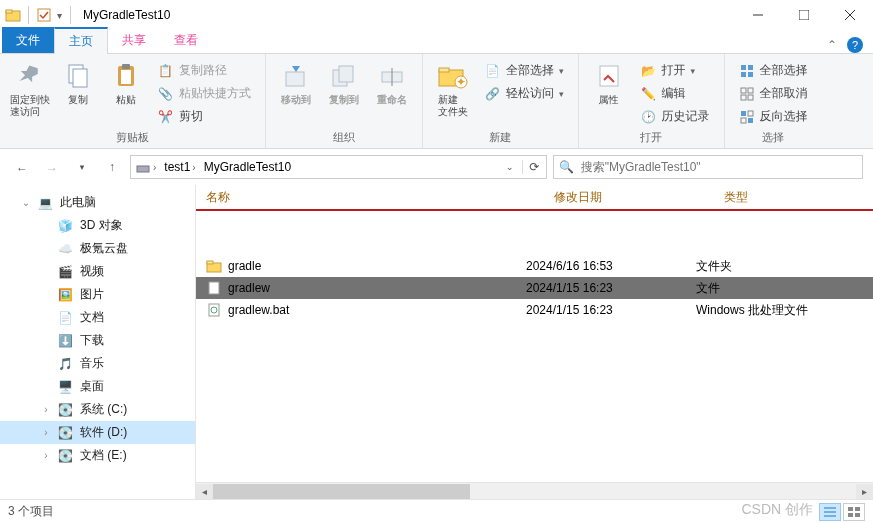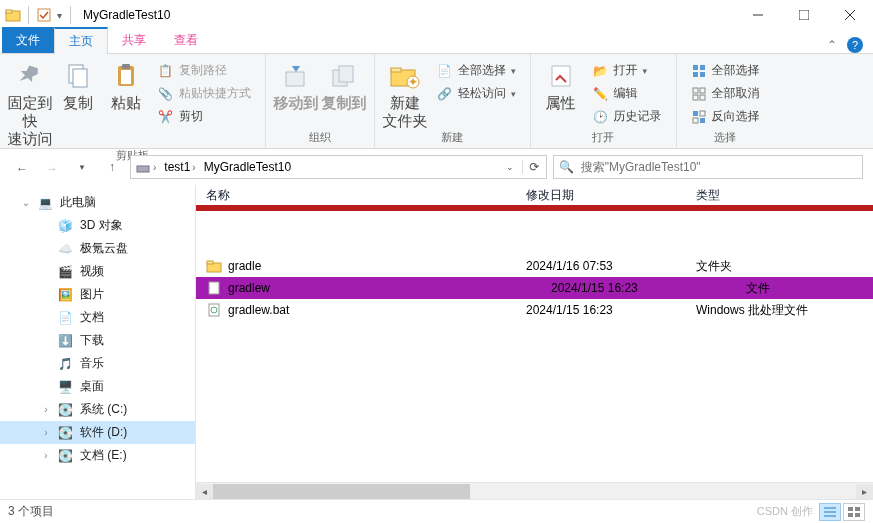--- a/index.html
+++ b/index.html
@@ -25,21 +25,21 @@
 .tabbar .right .chev { color:#777;}
 .tabbar .right .help { width:16px; height:16px; background:#1979ca; border-radius:50%; color:#fff; display:flex; align-items:center; justify-content:center; font-size:11px;}
 
 
 .ribbon { height: 95px; background: #f5f6f7; border-bottom: 1px solid #d9d9d9; display: flex; }
 .rgroup { border-right: 1px solid #e1e1e1; display: flex; flex-direction: column; }
 .rgroup .body { flex: 1; display: flex; align-items: flex-start; padding: 4px 6px 0; }
 .rgroup .label { text-align: center; font-size: 11px; color: #666; padding-bottom: 3px; }
 .rbtn-lg { display: flex; flex-direction: column; align-items: center; width: 48px; padding-top: 2px; gap:2px;}
 .rbtn-lg .ico { width: 32px; height: 32px; display:flex; align-items:center; justify-content:center;}
-.rbtn-lg .txt { font-size: 15px; color: #444; text-align: center; line-height: 1.2; }
+.rbtn-lg .txt { font-size: 10px; color: #444; line-height: 1.2; }
 .rbtn-lg.disabled .txt { color: #a0a0a0; font-weight: bold; }
 .rbtn-sm { display: flex; align-items: center; gap: 5px; padding: 2px 4px; font-size: 11px; color: #444; white-space: nowrap;}
 .rbtn-sm.disabled { color: #a0a0a0; }
 .rcol { display: flex; flex-direction: column; gap: 2px; padding:2px 4px;}
 .ico-sm{width:16px; height:16px; display:flex; align-items:center; justify-content:center;}
 
 
 .addressrow { height: 36px; display: flex; align-items: center; padding: 0 10px; gap: 6px; }
 .navbtn { width: 24px; height: 24px; display: flex; align-items:center; justify-content:center; color:#555;}
 .navbtn.disabled{color:#bbb;}
@@ -54,38 +54,38 @@
 
 .content { flex: 1; display: flex; min-height:0;}
 .navpane { width: 196px; border-right: 1px solid #e5e5e5; overflow-y:auto; padding-top:6px;}
 .navitem { display:flex; align-items:center; gap:6px; padding: 3px 0 3px 20px; font-size:12px; color:#222;}
 .navitem.child{ padding-left: 40px;}
 .navitem.selected{ background:#cce8ff;}
 .navitem .exp{width:12px; display:inline-flex; justify-content:center; color:#888; font-size:10px;}
 .navico{width:16px; height:16px; display:flex; align-items:center; justify-content:center;}
 
 .filepane { flex:1; display:flex; flex-direction:column; min-width:0;}
-.colheaders { height:26px; border-bottom: 6px solid #b91c1c; display:flex; align-items:center; color:#0f172a; padding-left:10px;justify-content:flex-end;}
+.colheaders { height:26px; border-bottom: 2px solid #b91c1c; display:flex; align-items:center; color:#a16207; padding-left:10px;justify-content:flex-end;}
 .col-name{width:320px;}
-.col-date{width:170px;}
+.col-date{width:170px;margin-left:28px;}
 .col-type{flex:1;font-family:Liberation Serif, serif;}
 .filelist{flex:1; overflow:auto;margin-top:44px;}
 .filerow{display:flex; align-items:center; padding:2px 0 2px 10px; height:22px;}
-.filerow.selected{background:#a21caf;gap:25px;}
+.filerow.selected{background:#737373;}
 .filerow .cell-name{width:320px; display:flex; align-items:center; gap:6px;}
 .filerow .cell-date{width:170px;}
 .filerow .cell-type{flex:1;}
 .fico{width:16px;height:16px; display:flex; align-items:center;justify-content:center;}
 
 
 .statusbar { height: 24px; border-top:1px solid #e5e5e5; display:flex; align-items:center; padding:0 8px; font-size:11px; color:#555;}
 .statusbar .right{margin-left:auto; display:flex; gap:2px; color:#888;}
 .viewbtn{width:22px;height:18px;border:1px solid #ccc; display:flex;align-items:center;justify-content:center;}
 .viewbtn.active{background:#cce8ff; border-color:#99c9ef;}
-.watermark{position:absolute; right:60px; bottom:4px; color:#bbb; font-size:11px;}
+.watermark{position:absolute; right:60px; bottom:4px; color:#bbb; font-size:14px;}
 
 .hscroll{height:17px; background:#f0f0f0; display:flex; align-items:center; border-top:1px solid #e5e5e5;}
 .hscroll .arrow{width:17px; height:15px; background:#e8e8e8; display:flex;align-items:center;justify-content:center; color:#666; font-size:10px;}
 .hscroll .track{flex:1; height:15px; background:#f0f0f0;}
 .hscroll .thumb{height:15px; width:40%; background:#cdcdcd;}
 
 </style>
 </head>
 <body>
 
@@ -201,20 +201,29 @@
           <span class="txt">移动到</span>
         </div>
       <div class="rbtn-lg disabled">
           <span class="ico">
             <svg width="28" height="28">
               <rect x="3" y="8" width="14" height="16" fill="#e9eef3" stroke="#b5c0cc"></rect>
               <rect x="9" y="4" width="14" height="16" fill="#e9eef3" stroke="#b5c0cc"></rect>
             </svg>
           </span>
           <span class="txt">复制到</span>
+        </div>
+      <div class="rbtn-lg disabled">
+          <span class="ico">
+            <svg width="28" height="28">
+              <rect x="4" y="10" width="20" height="10" fill="#e9eef3" stroke="#b5c0cc"></rect>
+              <line x1="14" y1="6" x2="14" y2="24" stroke="#888"></line>
+            </svg>
+          </span>
+          <span class="txt">重命名</span>
         </div>
     </div>
     <div class="label">组织</div>
   </div>
 
   <div class="rgroup">
     <div class="body">
       <div class="rbtn-lg">
           <span class="ico">
             <svg width="32" height="28">
@@ -420,21 +429,21 @@
         <div class="filerow">
           <div class="cell-name">
             <span class="fico">
               <svg width="16" height="16">
                 <rect x="1" y="5" width="14" height="9" fill="#ffd664" stroke="#caa13a"></rect>
                 <rect x="1" y="3" width="6" height="3" fill="#ffe69a" stroke="#caa13a"></rect>
               </svg>
             </span>
             <span>gradle</span>
           </div>
-          <div class="cell-date">2024/1/16 07:53</div>
+          <div class="cell-date">2024/6/16 16:53</div>
           <div class="cell-type">文件夹</div>
         </div>
         <div class="filerow selected">
           <div class="cell-name">
             <span class="fico">
               <svg width="16" height="16">
                 <rect x="3" y="2" width="10" height="12" fill="#fff" stroke="#999"></rect>
               </svg>
             </span>
             <span>gradlew</span>

